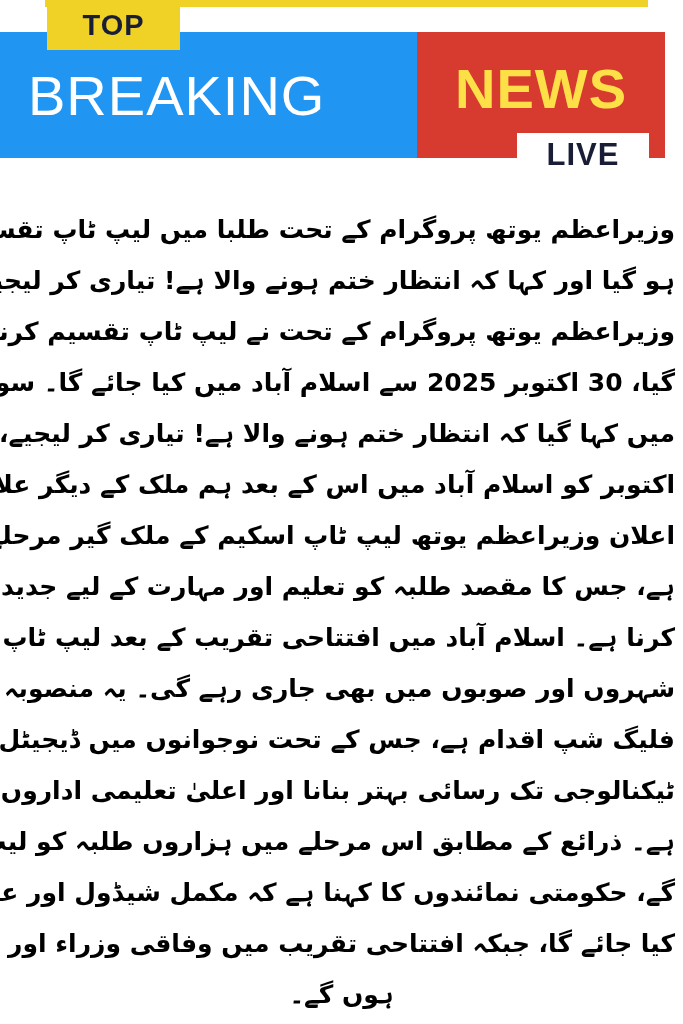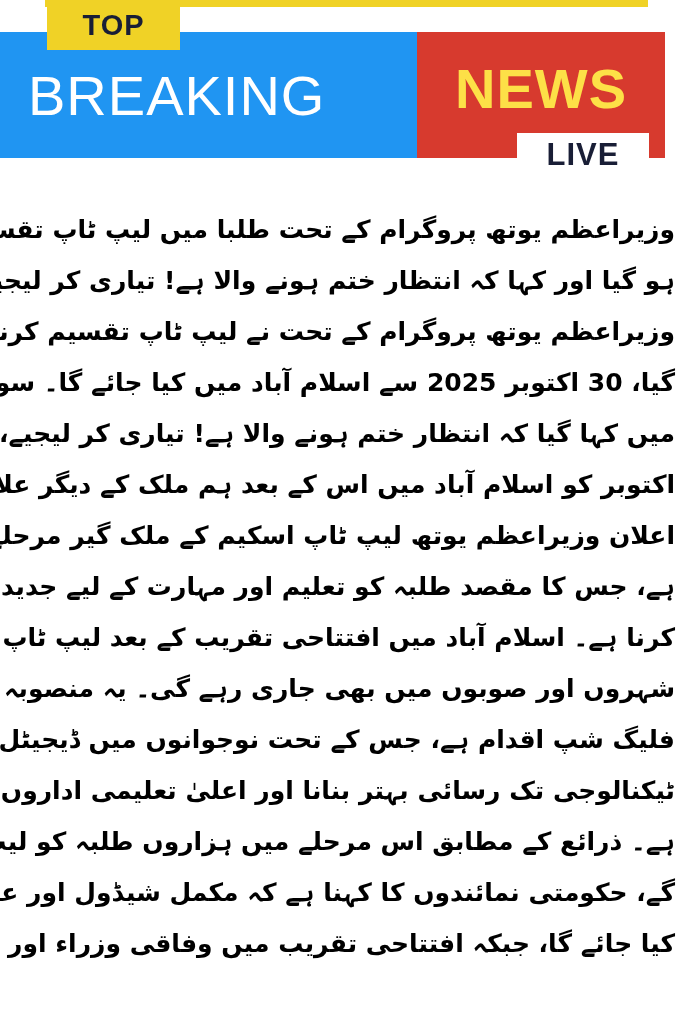--- a/index.html
+++ b/index.html
@@ -110,15 +110,16 @@
     <div class="line">اکتوبر کو اسلام آباد میں اس کے بعد ہم ملک کے دیگر علاقوں میں بھی آئیں گے۔ یہ</div>
     <div class="line">اعلان وزیراعظم یوتھ لیپ ٹاپ اسکیم کے ملک گیر مرحلے کے آغاز کی نشاندہی کرتا</div>
     <div class="line">ہے، جس کا مقصد طلبہ کو تعلیم اور مہارت کے لیے جدید ڈیجیٹل سہولیات فراہم</div>
     <div class="line">کرنا ہے۔ اسلام آباد میں افتتاحی تقریب کے بعد لیپ ٹاپ کی تقسیم دوسرے</div>
     <div class="line">شہروں اور صوبوں میں بھی جاری رہے گی۔ یہ منصوبہ وزیراعظم یوتھ پروگرام کا</div>
     <div class="line">فلیگ شپ اقدام ہے، جس کے تحت نوجوانوں میں ڈیجیٹل خواندگی کو فروغ دینا،</div>
     <div class="line">ٹیکنالوجی تک رسائی بہتر بنانا اور اعلیٰ تعلیمی اداروں کے طلبہ کو بااختیار بنانا شامل</div>
     <div class="line">ہے۔ ذرائع کے مطابق اس مرحلے میں ہزاروں طلبہ کو لیپ ٹاپ فراہم کیے جائیں</div>
     <div class="line">گے، حکومتی نمائندوں کا کہنا ہے کہ مکمل شیڈول اور علاقائی تقسیم کا پلان جلد جاری</div>
     <div class="line">کیا جائے گا، جبکہ افتتاحی تقریب میں وفاقی وزراء اور مختلف جامعات کے طلبہ شریک</div>
+    <div class="line">ہوں گے۔</div>
   </div>
 
 </div>
 
 </body></html>

